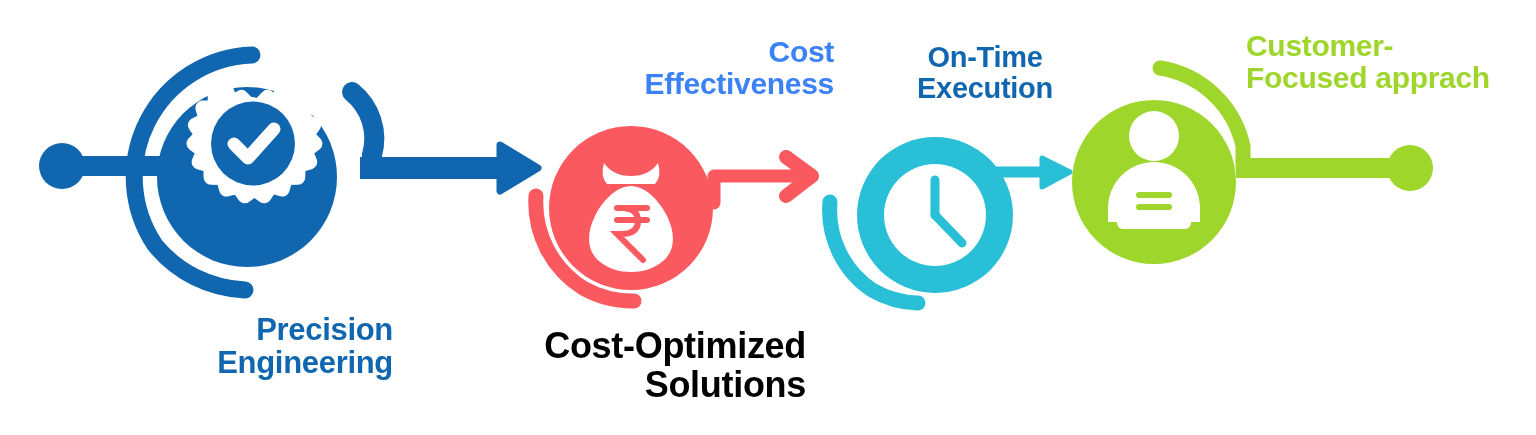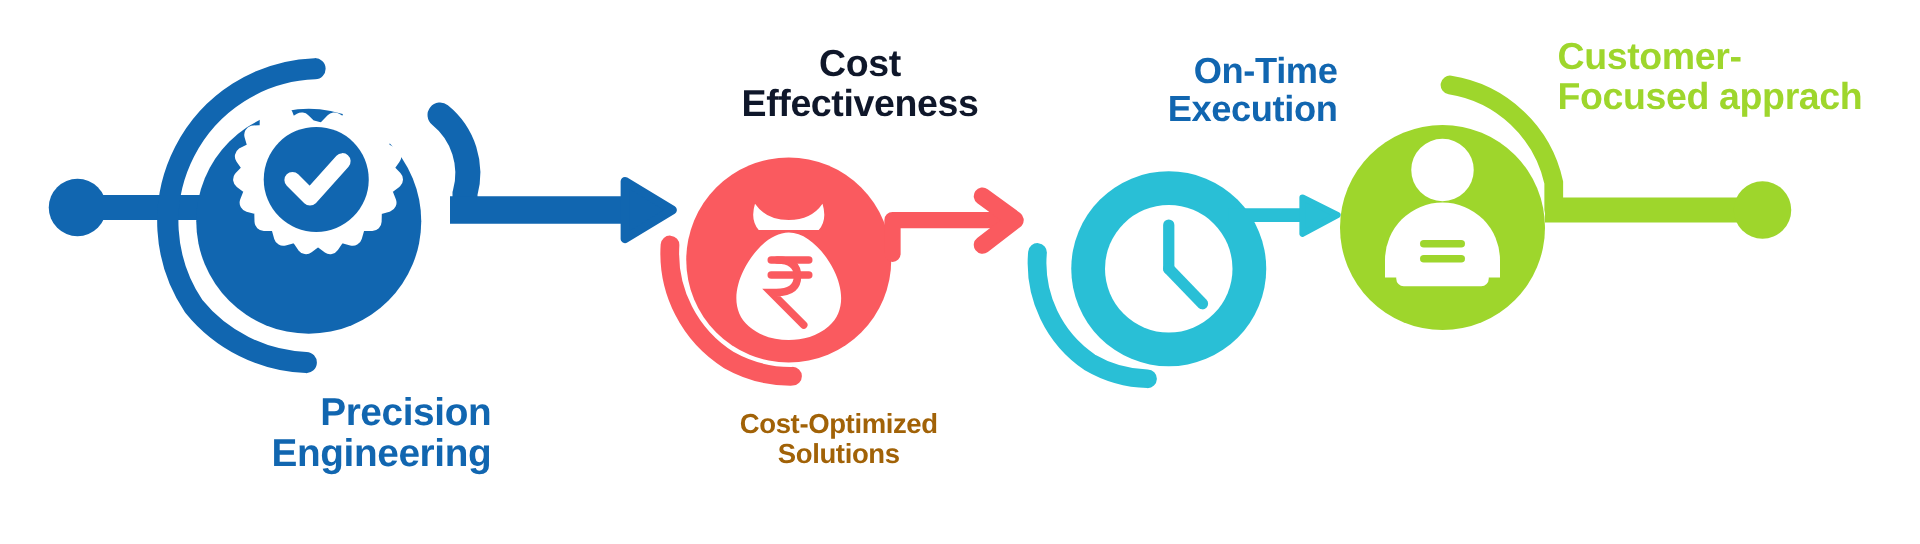--- a/index.html
+++ b/index.html
@@ -37,53 +37,53 @@
     user-select: none;
   }
   .lbl-superior-quality {
     left: 372px; top: 36px;
     width: 150px;
     font-size: 30px;
     color: #1166b0;
     text-align: left;
   }
   .lbl-cost-effectiveness {
-    left: 568px; top: 36px;
+    left: 594px; top: 36px;
     width: 240px;
     font-size: 30px;
-    color: #0f172a;
-    text-align: center;
+    color: #3b82f6;
+    text-align: right;
   }
   .lbl-on-time-execution {
     left: 900px; top: 42px;
     width: 170px;
     font-size: 29px;
     color: #1166b0;
-    text-align: right;
+    text-align: center;
   }
   .lbl-customer-focused {
     left: 1246px; top: 30px;
     width: 300px;
     font-size: 30px;
     color: #9ed62c;
     text-align: left;
   }
   .lbl-precision-engineering {
     left: 163px; top: 313px;
     width: 230px;
     font-size: 31px;
     color: #1166b0;
     text-align: right;
   }
   .lbl-cost-optimized {
     left: 536px; top: 327px;
     width: 270px;
-    font-size: 22px;
-    color: #a16207;
-    text-align: center;
+    font-size: 36px;
+    color: #000000;
+    text-align: right;
   }
 </style>
 </head>
 <body>
 
 <div id="stage">
 
   <svg id="art" viewBox="0 0 1536 435" xmlns="http://www.w3.org/2000/svg">
 
     <g>

